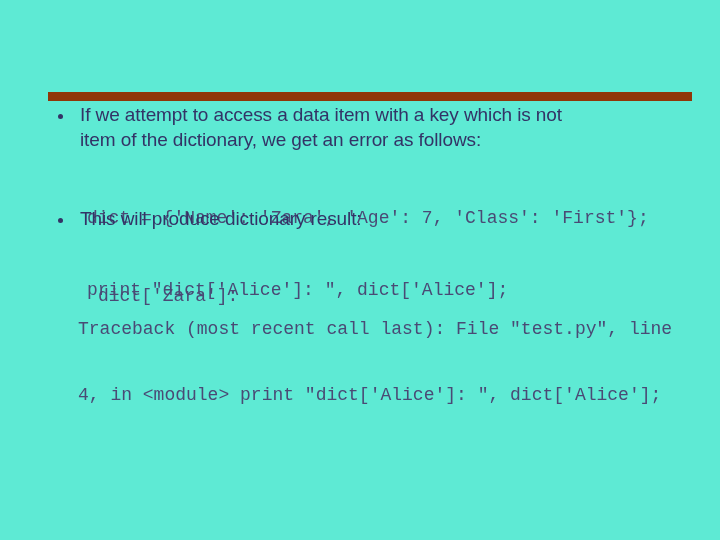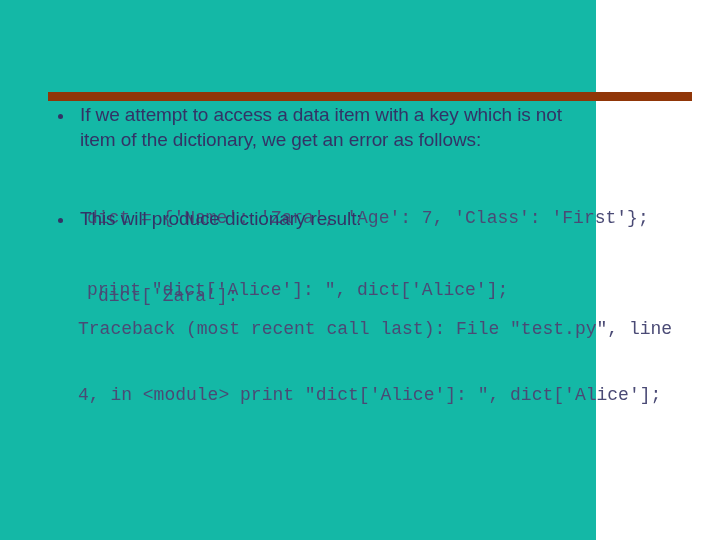--- a/index.html
+++ b/index.html
@@ -5,23 +5,23 @@
   html, body {
     margin: 0;
     padding: 0;
     width: 720px;
     height: 540px;
     background: #ffffff;
     overflow: hidden;
   }
   .slide {
     position: relative;
-    width: 596px;
+    width: 720px;
     height: 540px;
-    background: #14b8a6;
+    background: #5eead4;
     font-family: "Liberation Sans", sans-serif;
   }
   .accent-bar {
     position: absolute;
     left: 48px;
     top: 92px;
     width: 644px;
     height: 9px;
     background: #903608;
   }

